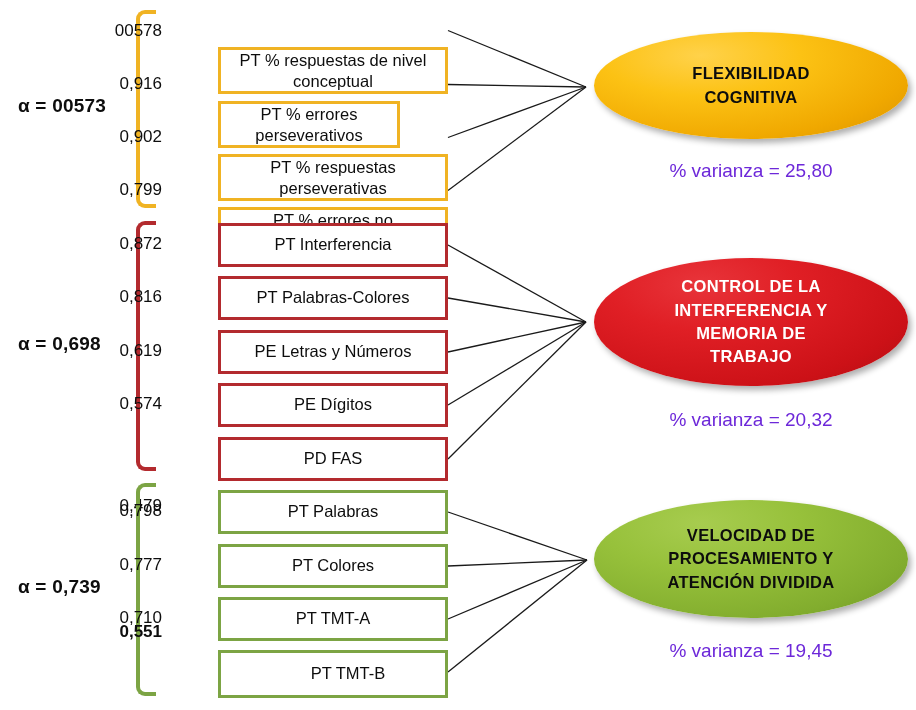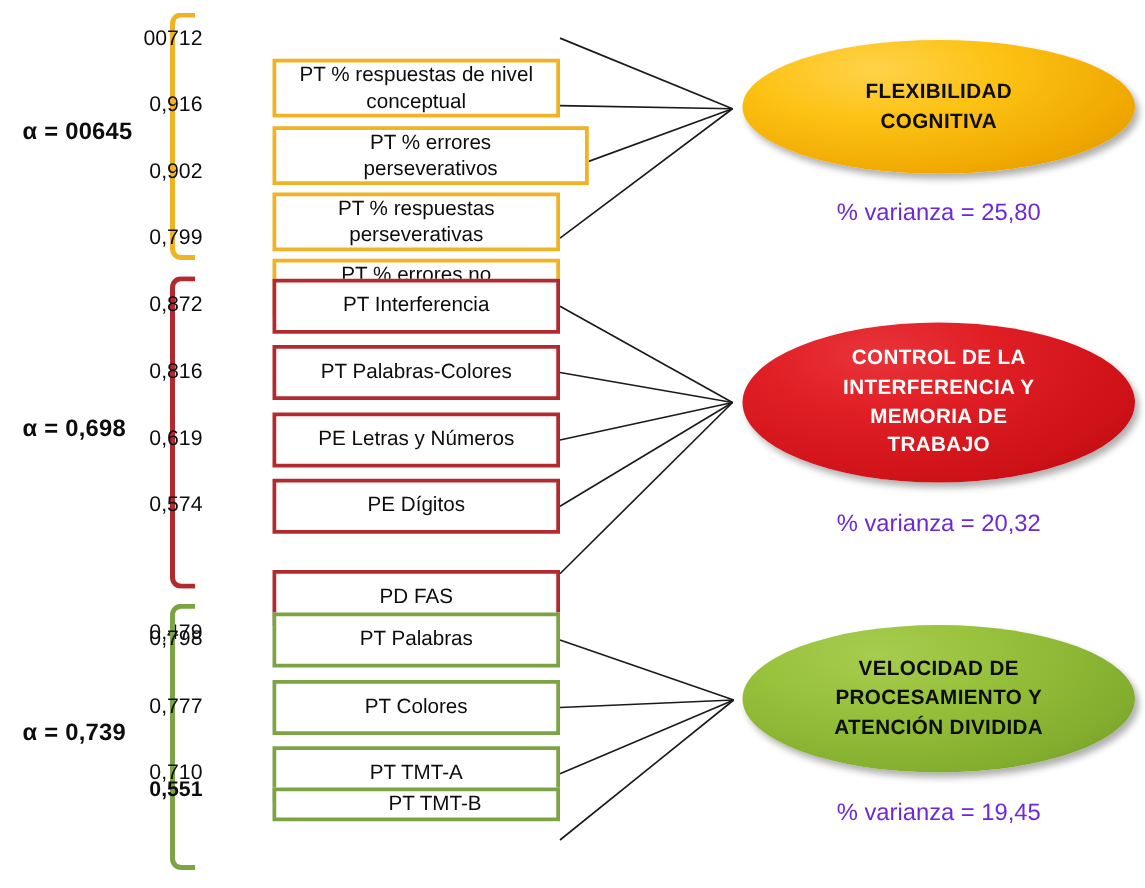--- a/index.html
+++ b/index.html
@@ -126,31 +126,31 @@
       <line x1="448" y1="298" x2="586" y2="322" stroke="#1a1a1a" stroke-width="1.3"></line>
       <line x1="448" y1="352" x2="586" y2="322" stroke="#1a1a1a" stroke-width="1.3"></line>
       <line x1="448" y1="405" x2="586" y2="322" stroke="#1a1a1a" stroke-width="1.3"></line>
       <line x1="448" y1="459" x2="586" y2="322" stroke="#1a1a1a" stroke-width="1.3"></line>
       <line x1="448" y1="512" x2="587" y2="560" stroke="#1a1a1a" stroke-width="1.3"></line>
       <line x1="448" y1="566" x2="587" y2="560" stroke="#1a1a1a" stroke-width="1.3"></line>
       <line x1="448" y1="619" x2="587" y2="560" stroke="#1a1a1a" stroke-width="1.3"></line>
       <line x1="448" y1="672" x2="587" y2="560" stroke="#1a1a1a" stroke-width="1.3"></line>
     </svg>
 
-  <div class="alpha-label" style="left:18px; top:95px;">α = 00645</div>
+  <div class="alpha-label" style="left:18px; top:95px;">α = 00573</div>
 
   <div class="bracket" style="left:136px; top:10px; width:20px; height:198px; border-color:#f0b323;"></div>
 
-  <div class="loading" style="left:100px; top:21px; width:62px;">00712</div>
+  <div class="loading" style="left:100px; top:21px; width:62px;">00578</div>
   <div class="ind-box two-line" style="left:218px; top:7px; width:230px; height:47px; border-color:#f0b323;">
     <span>PT % respuestas de nivel<br>conceptual</span>
   </div>
 
   <div class="loading" style="left:100px; top:74px; width:62px;">0,916</div>
-  <div class="ind-box two-line" style="left:218px; top:61px; width:253px; height:47px; border-color:#f0b323;">
+  <div class="ind-box two-line" style="left:218px; top:61px; width:182px; height:47px; border-color:#f0b323;">
     <span>PT % errores<br>perseverativos</span>
   </div>
 
   <div class="loading" style="left:100px; top:127px; width:62px;">0,902</div>
   <div class="ind-box two-line" style="left:218px; top:114px; width:230px; height:47px; border-color:#f0b323;">
     <span>PT % respuestas<br>perseverativas</span>
   </div>
 
   <div class="loading" style="left:100px; top:180px; width:62px;">0,799</div>
   <div class="ind-box two-line" style="left:218px; top:167px; width:230px; height:47px; border-color:#f0b323;">
@@ -180,21 +180,21 @@
   <div class="ind-box" style="left:218px; top:330px; width:230px; height:44px; border-color:#b32a2e;">
     <span>PE Letras y Números</span>
   </div>
 
   <div class="loading" style="left:100px; top:394px; width:62px;">0,574</div>
   <div class="ind-box" style="left:218px; top:383px; width:230px; height:44px; border-color:#b32a2e;text-align:right;">
     <span>PE Dígitos</span>
   </div>
 
   <div class="loading" style="left:100px; top:448px; width:62px;margin-top:48px;">0,479</div>
-  <div class="ind-box" style="left:218px; top:456px; width:230px; height:44px; border-color:#b32a2e;">
+  <div class="ind-box" style="left:218px; top:437px; width:230px; height:44px; border-color:#b32a2e;">
     <span>PD FAS</span>
   </div>
 
   <div class="factor factor-red" style="left:594px; top:258px; width:314px; height:128px;">
     <span class="factor-inner">CONTROL DE LA<br>INTERFERENCIA Y<br>MEMORIA DE<br>TRABAJO</span>
   </div>
   <div class="variance" style="left:594px; top:409px; width:314px;">% varianza = 20,32</div>
 
   <div class="alpha-label" style="left:18px; top:576px;">α = 0,739</div>
 
@@ -209,21 +209,21 @@
   <div class="ind-box" style="left:218px; top:544px; width:230px; height:44px; border-color:#7ca444;">
     <span>PT Colores</span>
   </div>
 
   <div class="loading" style="left:100px; top:608px; width:62px;">0,710</div>
   <div class="ind-box" style="left:218px; top:597px; width:230px; height:44px; border-color:#7ca444;">
     <span>PT TMT-A</span>
   </div>
 
   <div class="loading" style="left:100px; top:622px; width:62px;font-weight:bold;">0,551</div>
-  <div class="ind-box" style="left:218px; top:630px; width:230px; height:27px; border-color:#7ca444;padding-left:36px;">
+  <div class="ind-box" style="left:218px; top:650px; width:230px; height:48px; border-color:#7ca444;padding-left:36px;">
     <span>PT TMT-B</span>
   </div>
 
   <div class="factor factor-green" style="left:594px; top:500px; width:314px; height:118px;">
     <span class="factor-inner">VELOCIDAD DE<br>PROCESAMIENTO Y<br>ATENCIÓN DIVIDIDA</span>
   </div>
   <div class="variance" style="left:594px; top:640px; width:314px;">% varianza = 19,45</div>
 
 </div>
 

